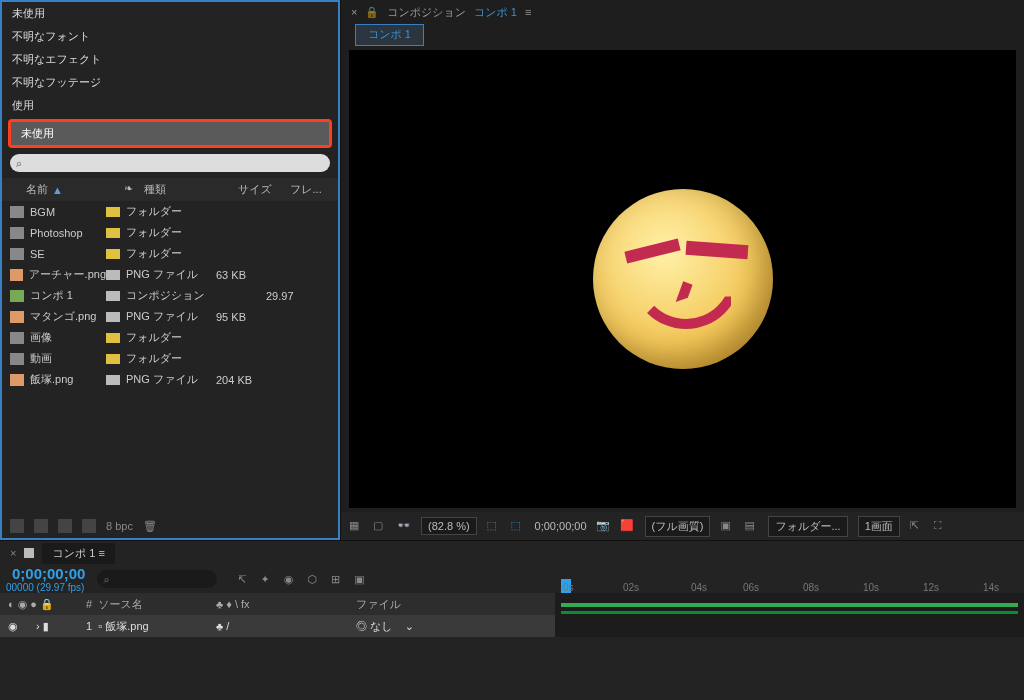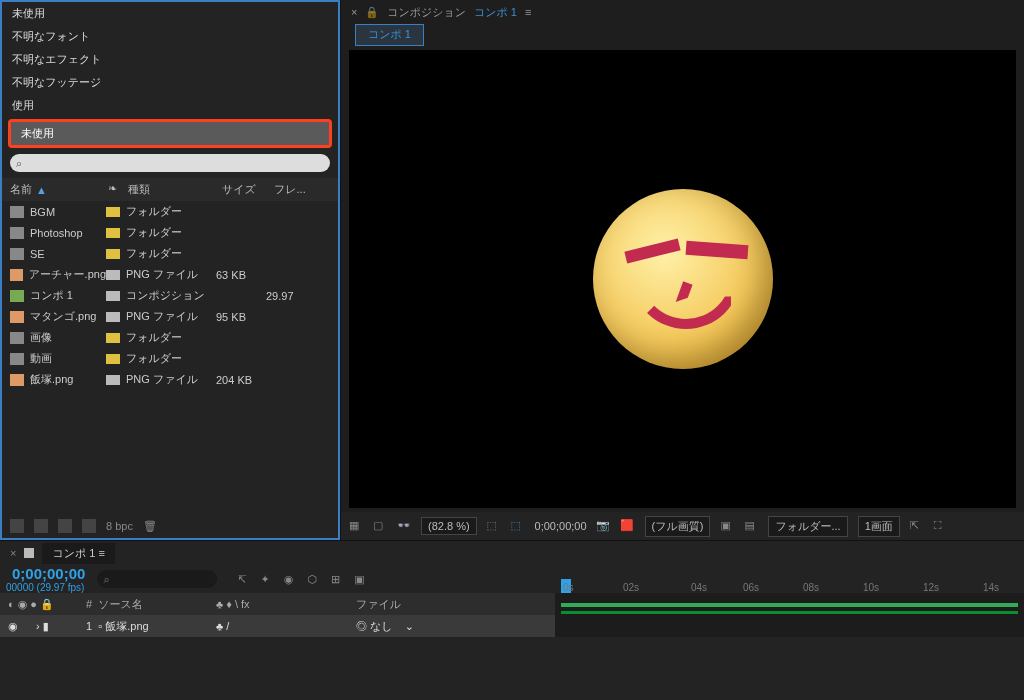--- a/index.html
+++ b/index.html
@@ -5,21 +5,21 @@
 * { margin: 0; padding: 0; box-sizing: border-box; font-family: "Hiragino Sans", "Meiryo", sans-serif; font-size: 11px; }
 body { background: #1e1e1e; color: #ccc; width: 1024px; height: 700px; overflow: hidden; display: flex; flex-direction: column; }
 .upper { display: flex; height: 540px; }
 .project-panel { width: 340px; border: 2px solid #3a7fc4; background: #232323; display: flex; flex-direction: column; position: relative; }
 .filter-list { background: #232323; }
 .filter-item { padding: 4px 10px; color: #ddd; cursor: default; }
 .hl-box { border: 3px solid #ff4020; border-radius: 4px; margin: 2px 6px 4px 6px; }
 .hl-box .filter-item { background: #5a5a5a; color: #fff; }
 .search-row { margin: 2px 8px 6px 8px; background: #ddd; border-radius: 10px; height: 18px; display: flex; align-items: center; padding: 0 6px; color: #555; }
 .proj-header { display: flex; background: #2a2a2a; padding: 4px 8px; color: #bbb; gap: 2px; }
-.ph-name { width: 96px; display: flex; align-items: center; }
+.ph-name { width: 96px; display: flex; align-items: center; margin-left: 16px; }
 .ph-name .sort { color: #5aa0e0; margin-left: 4px; }
 .ph-type { width: 92px; }
 .ph-size { width: 50px; }
 .ph-fps { flex: 1; }
 .proj-list { flex: 1; overflow: auto; }
 .proj-row { display: flex; align-items: center; padding: 3px 8px; color: #ccc; }
 .proj-row .icon { width: 14px; height: 12px; margin-right: 6px; display: inline-block; }
 .folder-ico { background: #888; }
 .img-ico { background: #d96; }
 .comp-ico { background: #7a5; }

